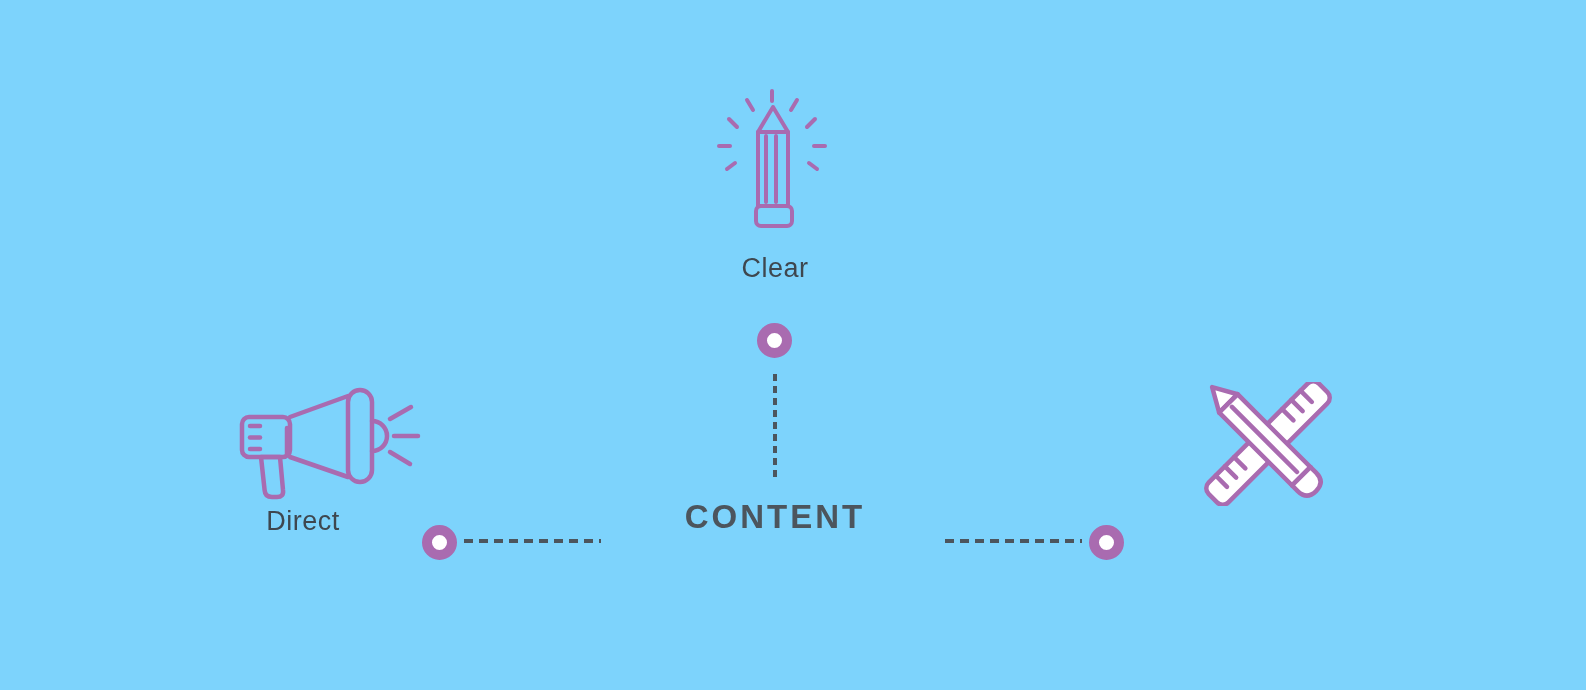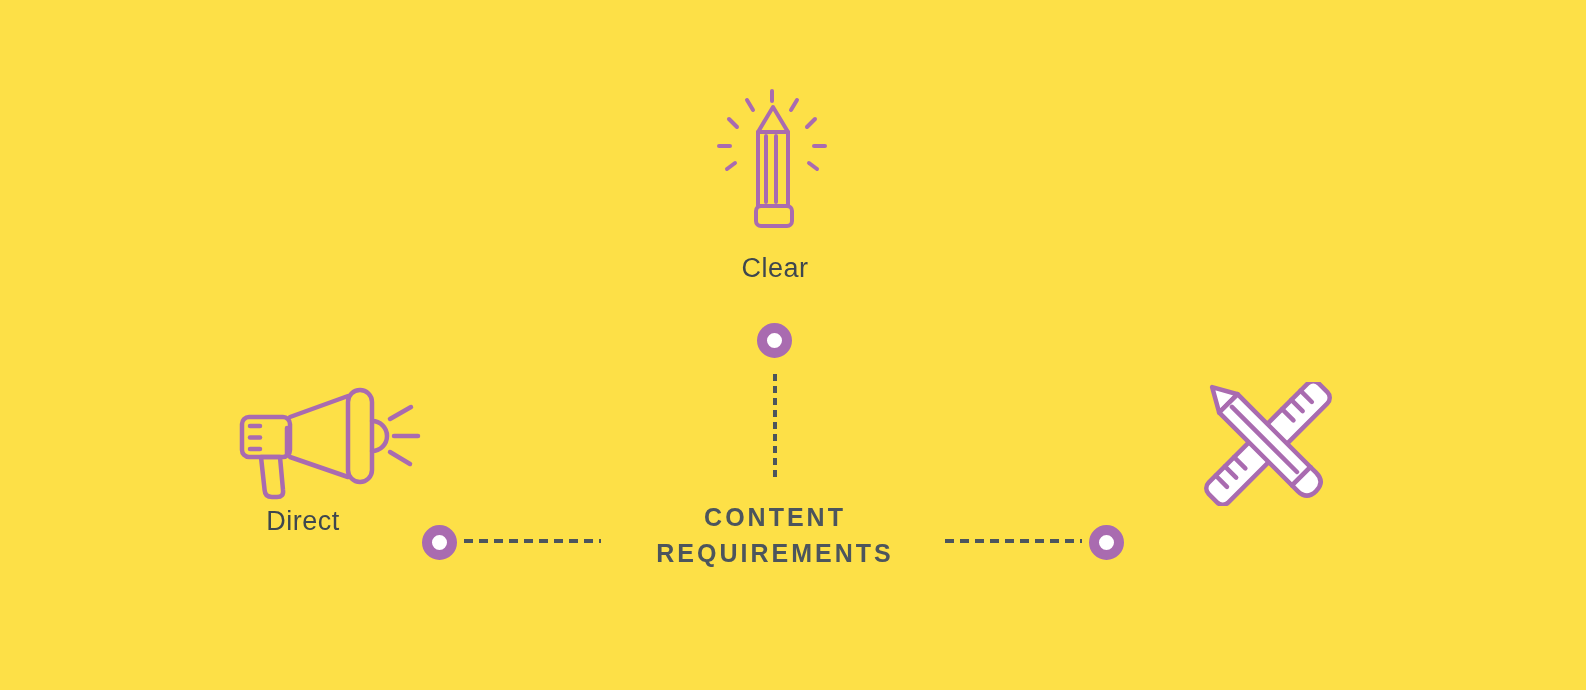--- a/index.html
+++ b/index.html
@@ -1,29 +1,29 @@
 <!DOCTYPE html>
 <html style="--accent: #a96bb0; --title: #4c555d; --label: #3e474f; --connector: #4c555d;"><head>
 <meta charset="utf-8">
 <style>
   html,body { margin:0; padding:0; background:#ffffff; }
   .canvas {
-    position:relative; width:1586px; height:690px; background:#fde047;
+    position:relative; width:1586px; height:690px; background:#7dd3fc;
     font-family:"Liberation Sans", sans-serif; overflow:hidden;
   }
   .icon { position:absolute; color:var(--accent,#a96bb0); }
   .icon svg { display:block; width:100%; height:100%; }
   .node-label {
     position:absolute; width:220px; text-align:center;
     font-size:27px; font-weight:400; color:var(--label,#3e474f);
     letter-spacing:0.5px;
   }
   .center-title {
     position:absolute; left:575px; top:499px; width:400px; text-align:center;
-    font-size:25px; font-weight:700; letter-spacing:3px; line-height:36px;
+    font-size:33px; font-weight:700; letter-spacing:3px; line-height:36px;
     color:var(--title,#4c555d);
   }
   .ring {
     position:absolute; width:35px; height:35px; box-sizing:border-box;
     border:10px solid var(--accent,#a96bb0); border-radius:50%; background:#ffffff;
   }
   .dash-h {
     position:absolute; height:4px;
     background:repeating-linear-gradient(90deg, var(--connector,#4c555d) 0 9px, transparent 9px 15px);
   }
@@ -105,16 +105,15 @@
   <div class="dash-v" style="left:773px; top:374px; height:104px;"></div>
 
   <div class="ring" style="left:422px; top:525px;"></div>
   <div class="dash-h" style="left:464px; top:539px; width:137px;"></div>
 
   <div class="ring" style="left:1089px; top:525px;"></div>
   <div class="dash-h" style="left:945px; top:539px; width:137px;"></div>
 
   <div class="center-title">
     <span>CONTENT</span><br>
-    <span>REQUIREMENTS</span>
   </div>
 
 </div>
 
 </body></html>

